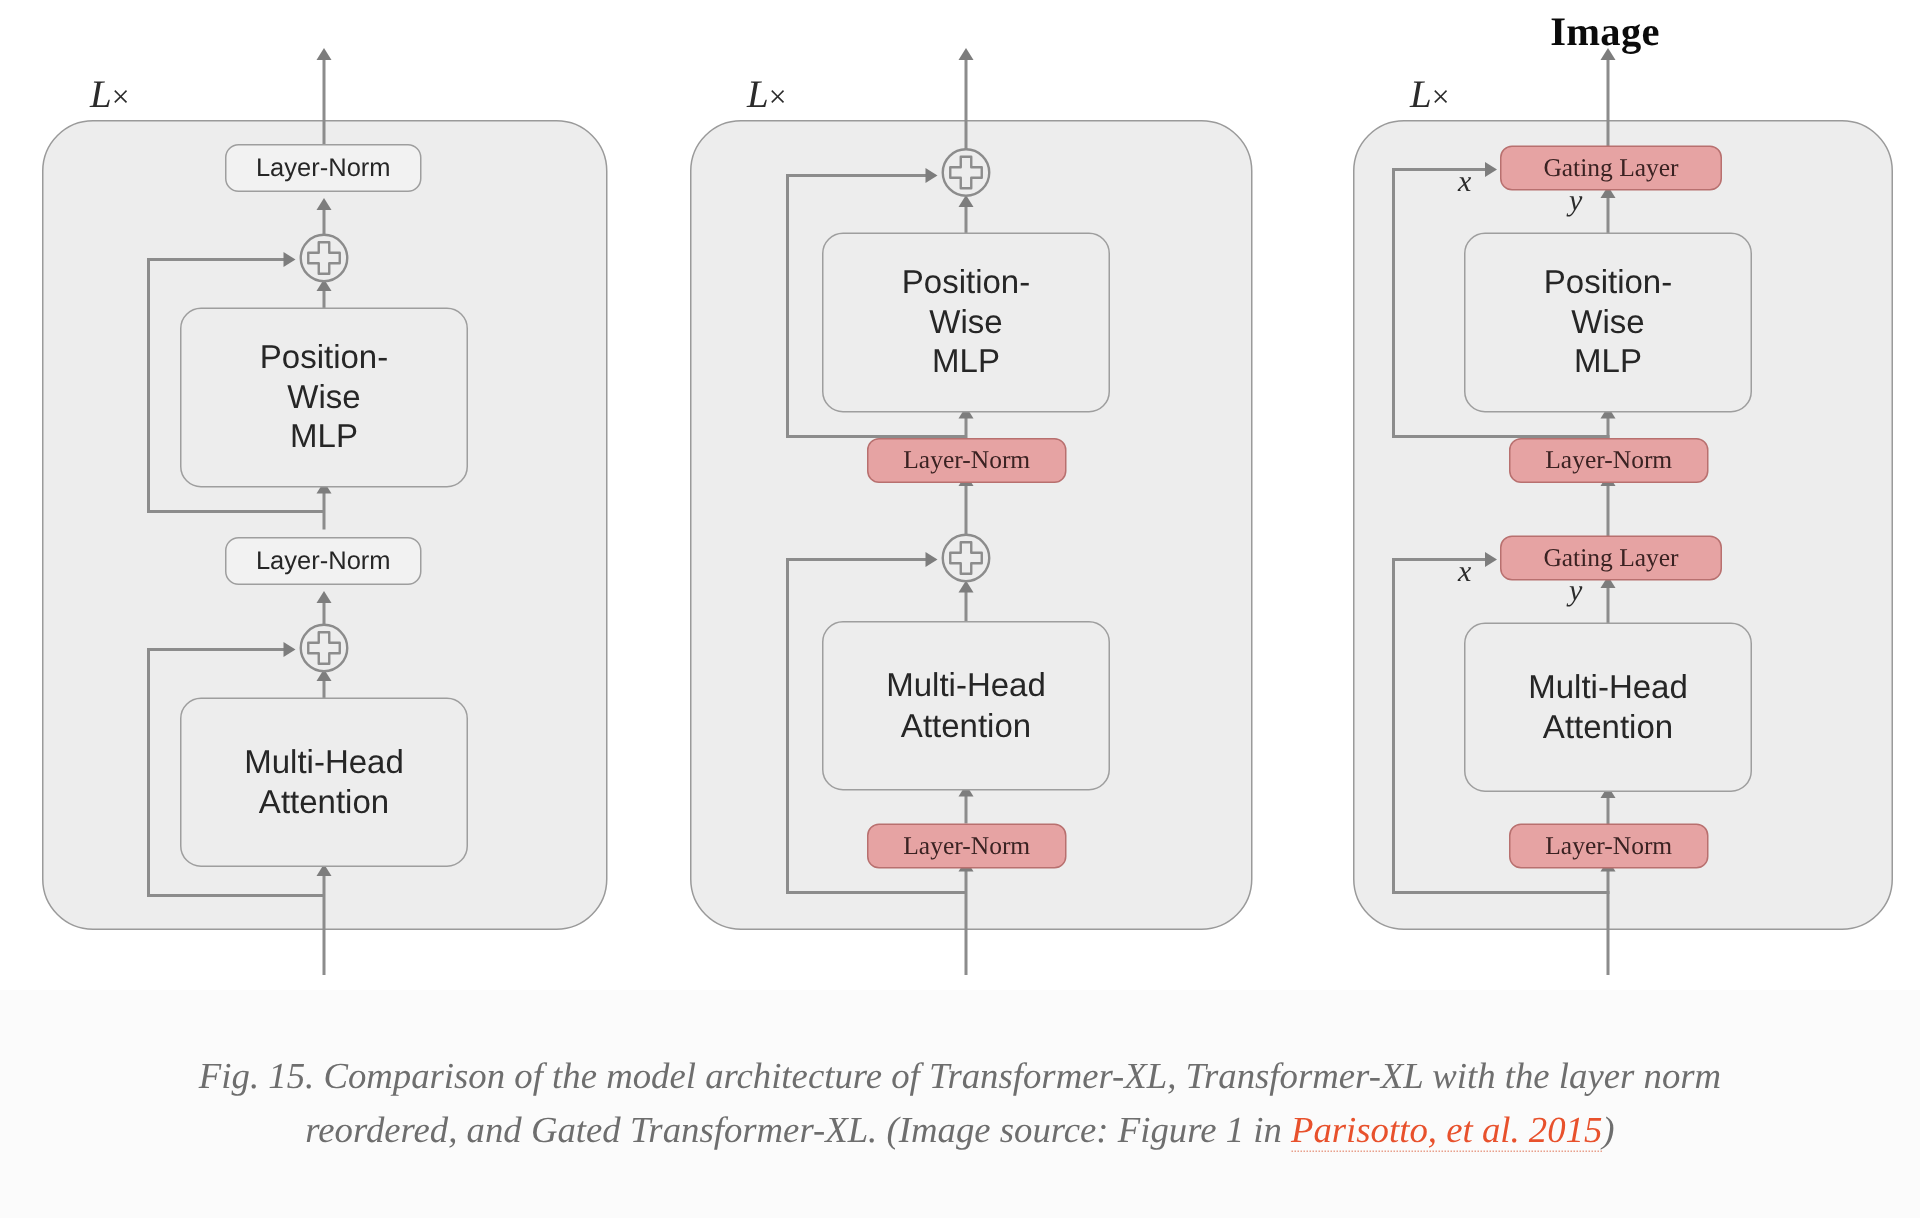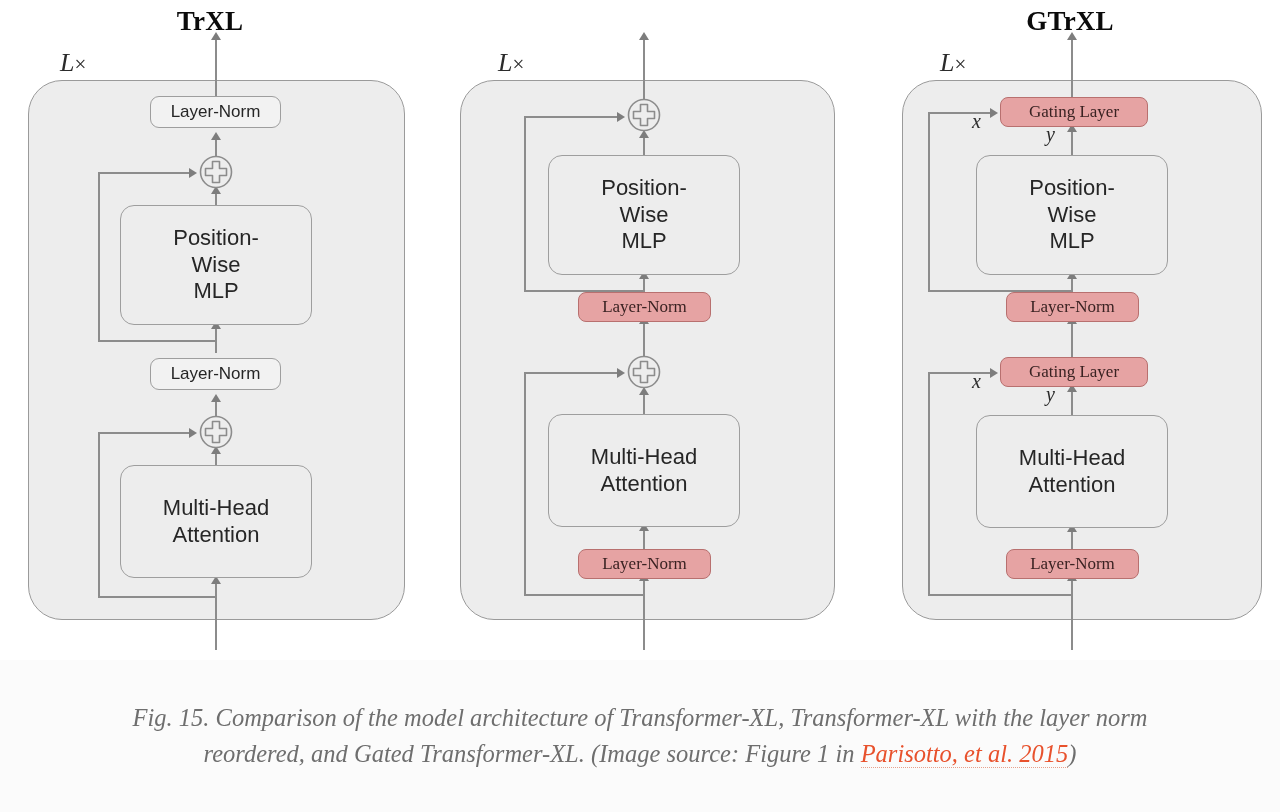--- a/index.html
+++ b/index.html
@@ -154,21 +154,20 @@
     border-bottom: 1px dotted #e8a08c;
     cursor: pointer;
   }
 </style>
 </head>
 <body>
 
 <div id="figure">
 
   <div class="panel" id="panel-trxl">
-    <div class="panel-title">TrXL</div>
     <div class="loop-label" style="left:60px; top:48px;"><span class="italic">L</span><span class="times">×</span></div>
 
     <div class="outer-block" style="left:28px; top:80px; width:377px; height:540px;"></div>
 
     <div class="vline" style="left:215px; top:36px; height:60px;"></div>
     <div class="arrowhead up" style="left:211px; top:32px;"></div>
 
     <div class="node ln-plain" style="left:150px; top:96px; width:131px; height:32px;">
         <span>Layer-Norm</span>
       </div>
@@ -295,21 +294,21 @@
 
     <div class="node ln-pink" style="left:148px; top:549px; width:133px; height:30px;">
         <span>Layer-Norm</span>
       </div>
 
     <div class="vline" style="left:213px; top:577px; height:73px;"></div>
     <div class="arrowhead up" style="left:209px; top:573px;"></div>
   </div>
 
   <div class="panel" id="panel-gtrxl">
-    <div class="panel-title">GTrXL</div>
+    <div class="panel-title">Image</div>
     <div class="loop-label" style="left:80px; top:48px;"><span class="italic">L</span><span class="times">×</span></div>
 
     <div class="outer-block" style="left:42px; top:80px; width:360px; height:540px;"></div>
 
     <div class="vline" style="left:211px; top:36px; height:64px;"></div>
     <div class="arrowhead up" style="left:207px; top:32px;"></div>
 
     <div class="node gate-pink" style="left:140px; top:97px; width:148px; height:30px;">
         <span>Gating Layer</span>
       </div>

